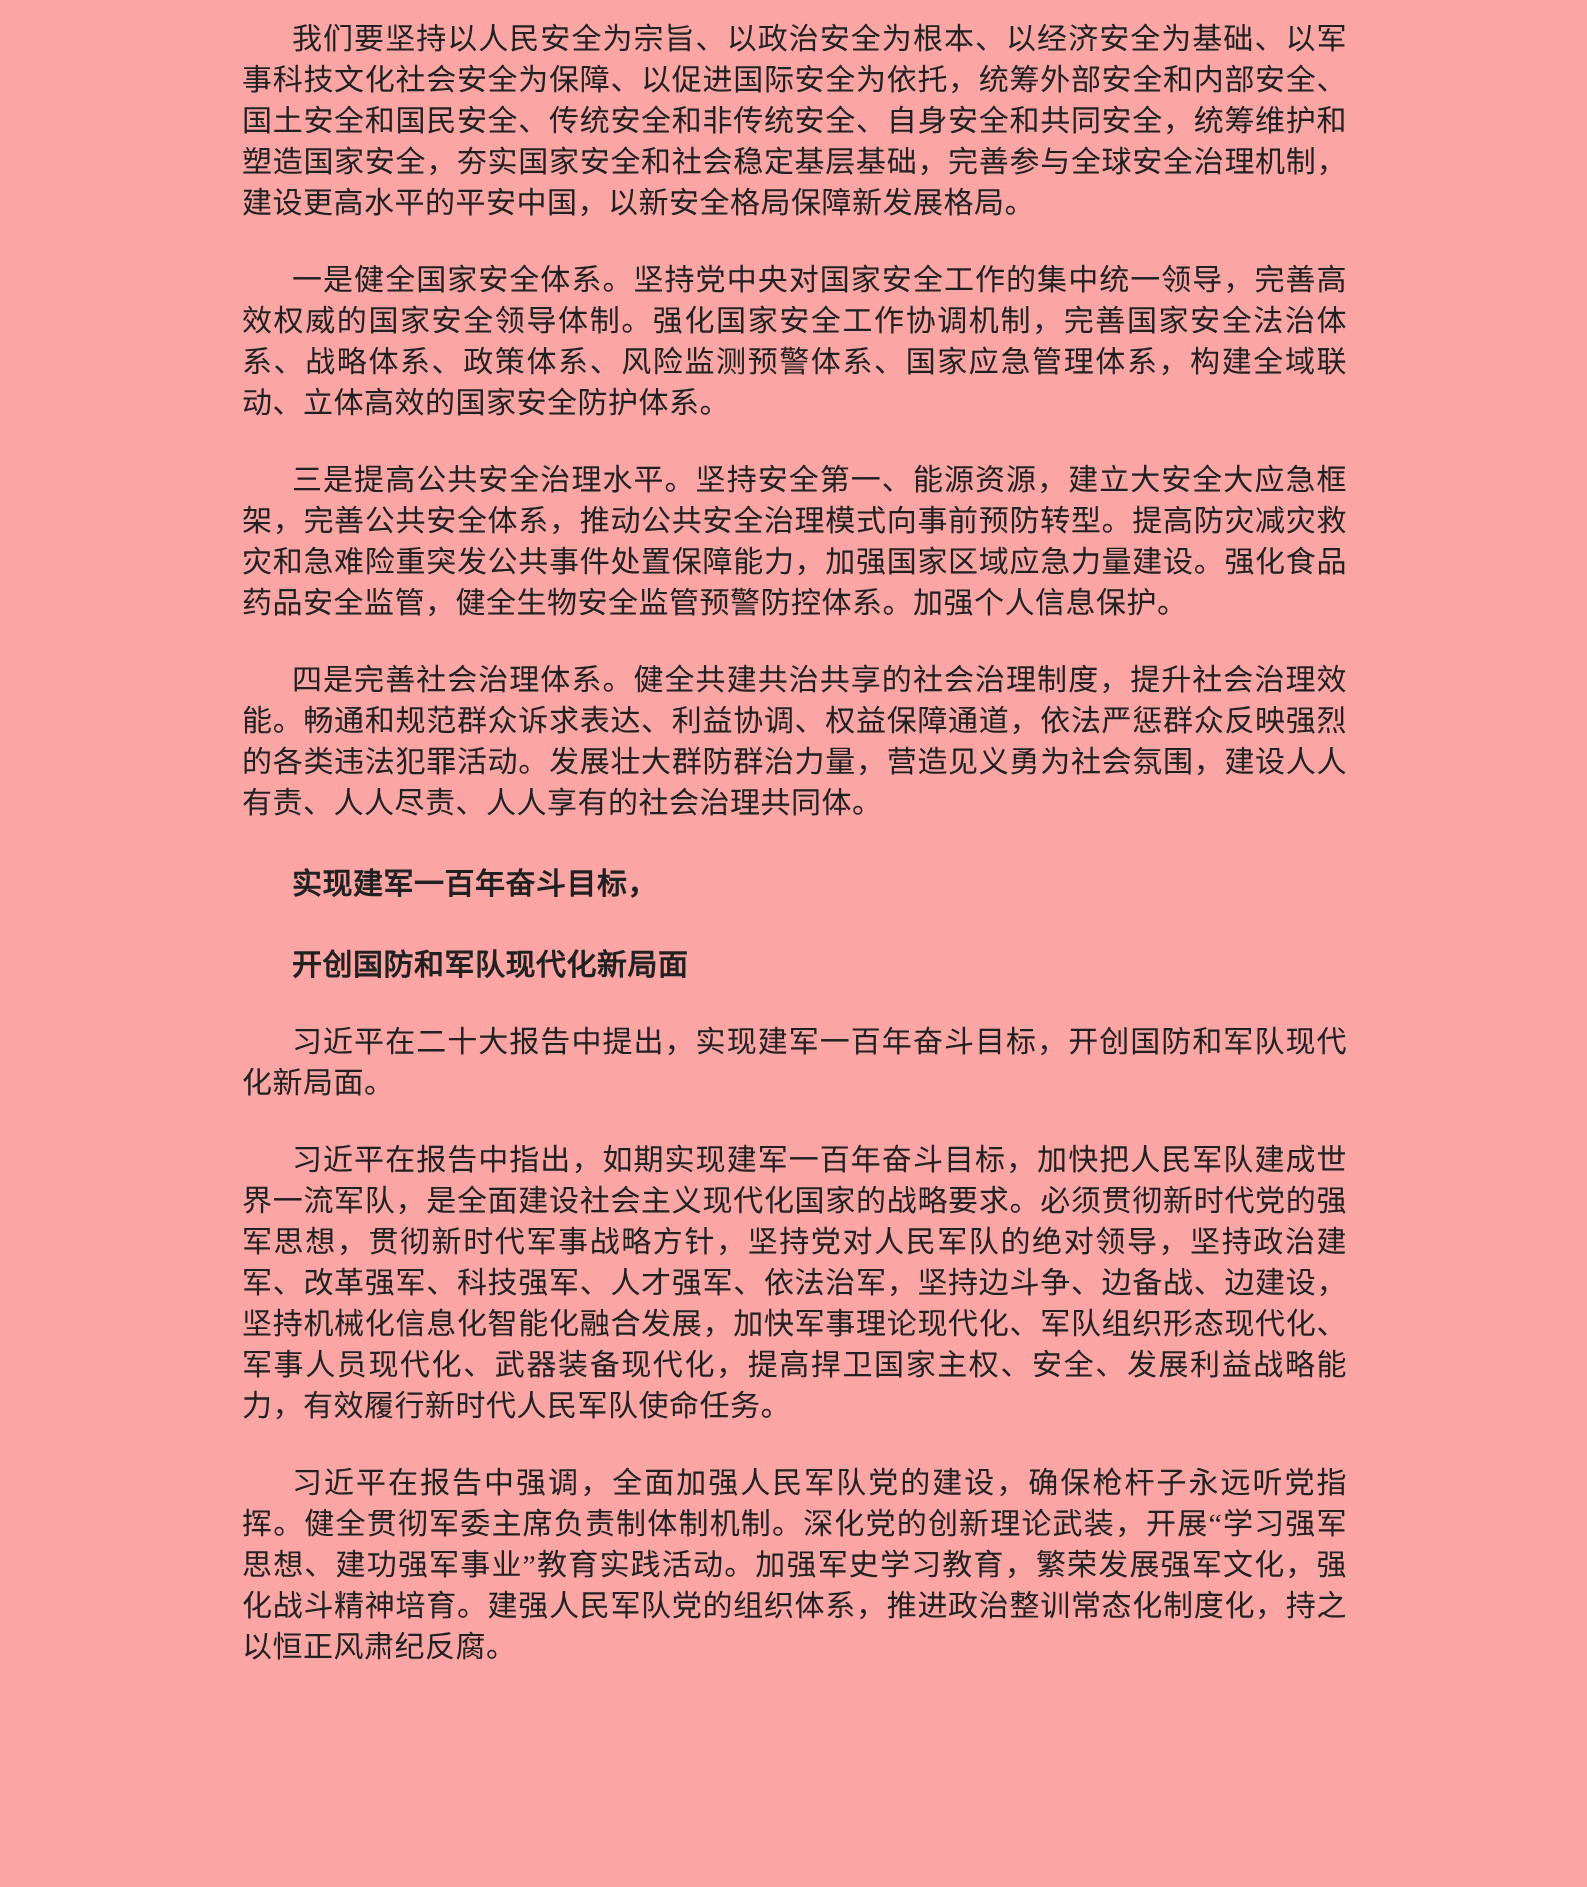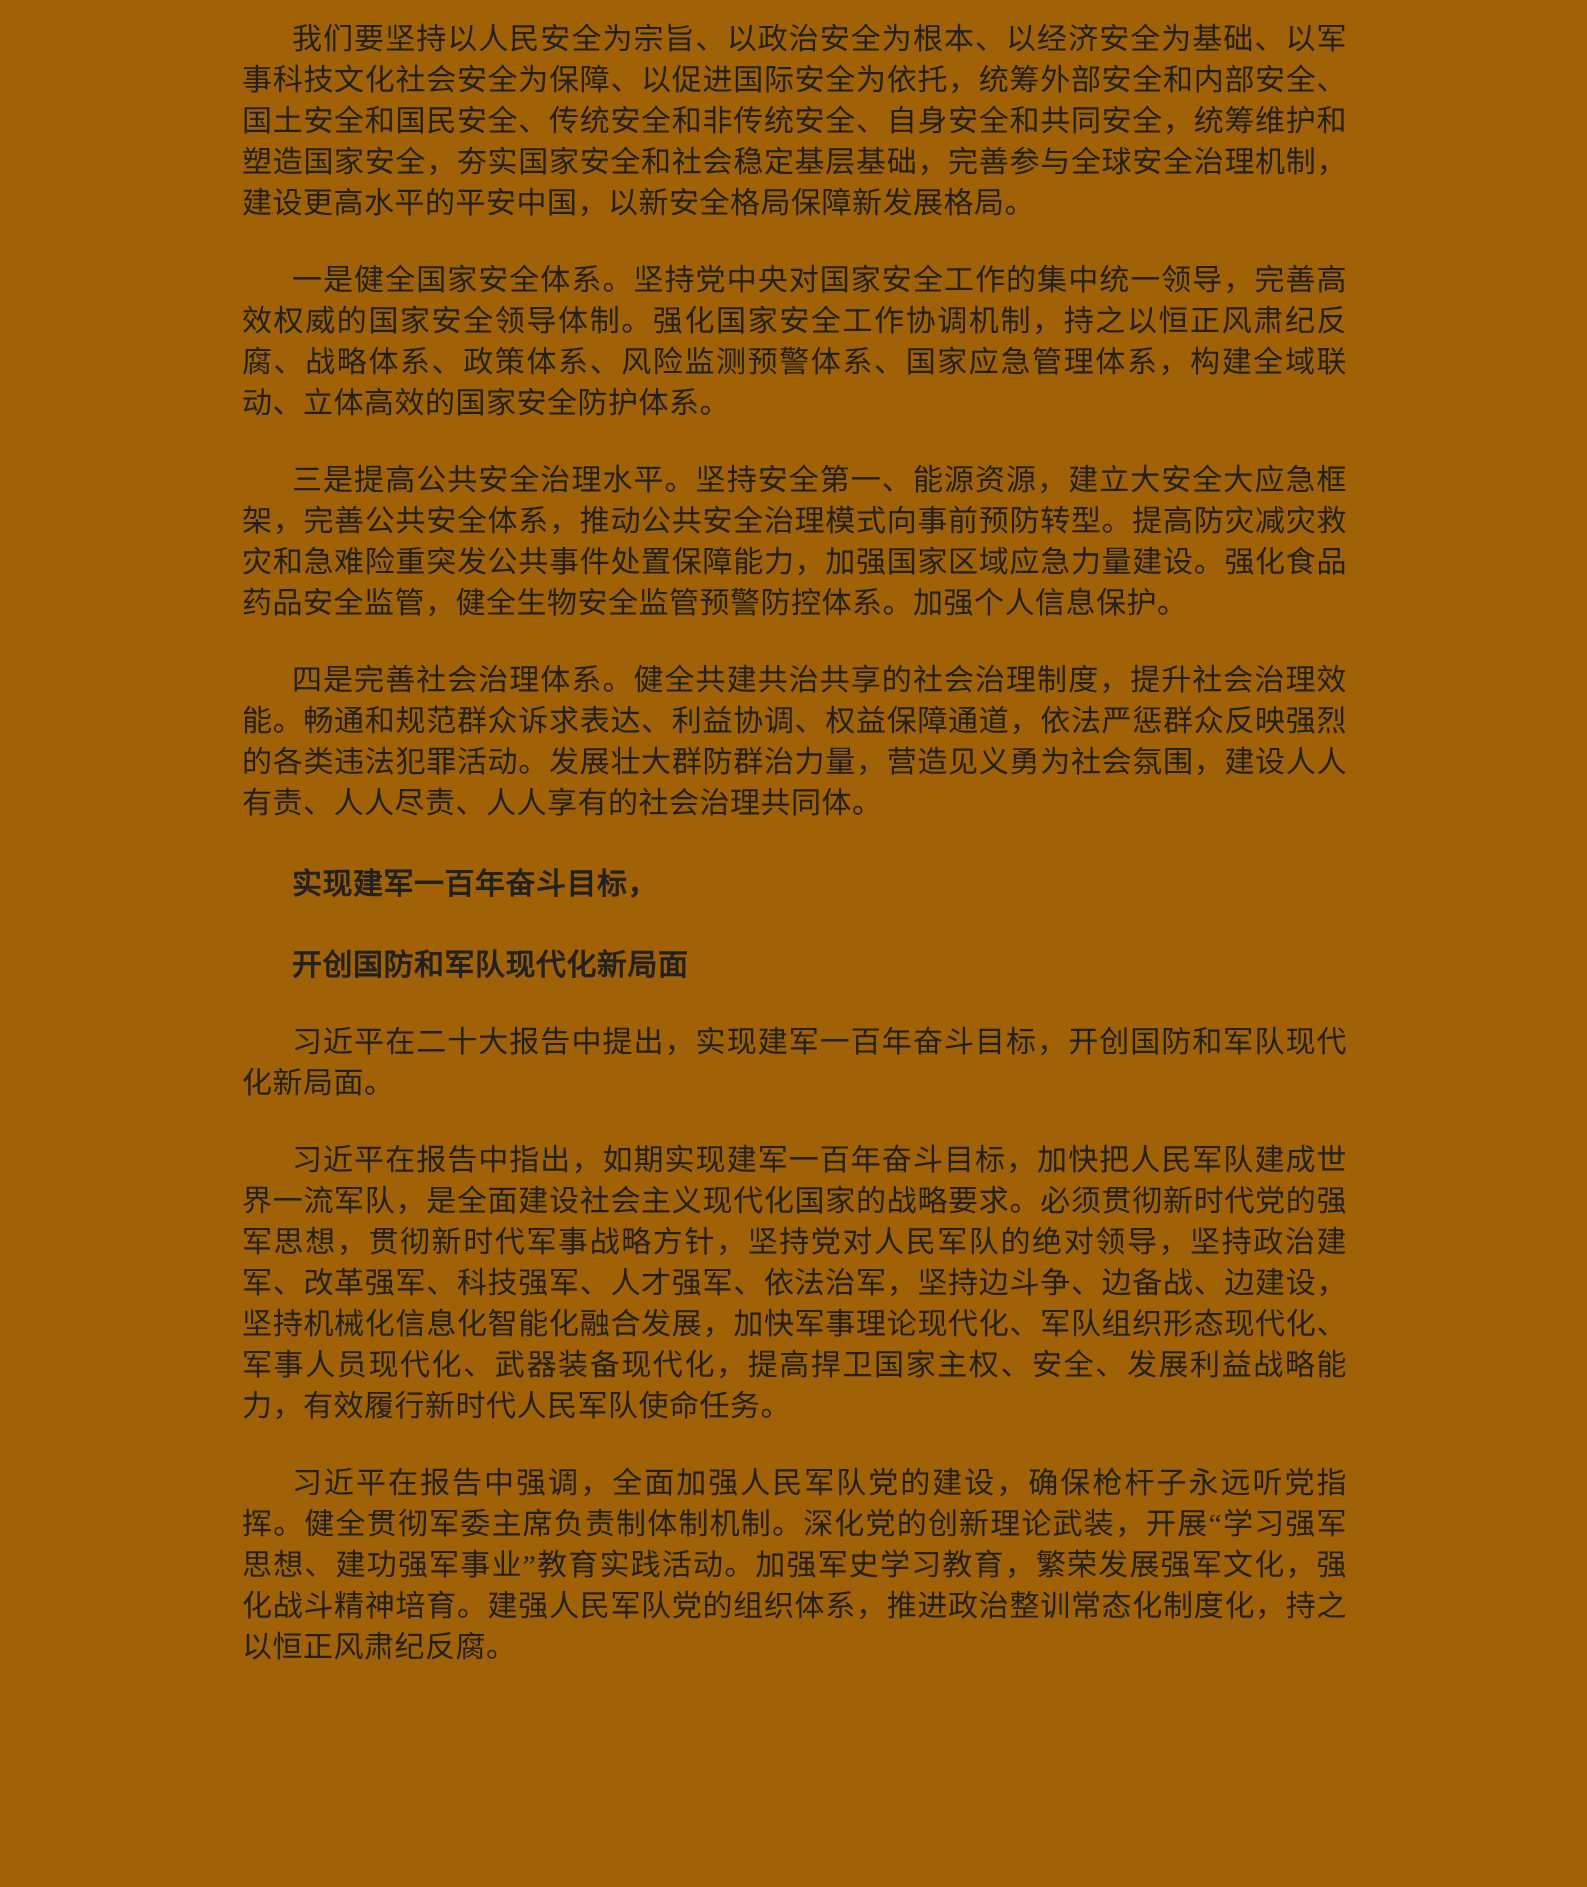--- a/index.html
+++ b/index.html
@@ -34,24 +34,24 @@
   }
   .content p.heading {
     font-weight: bold;
     text-align: left;
     margin-top: 40px;
   }
 </style>
 </head>
 <body>
 
-<div class="page" style="background: #a16207;">
+<div class="page" style="background: #fca5a5;">
   <div class="content" style="color: rgb(33, 33, 33);">
     <p>我们要坚持以人民安全为宗旨、以政治安全为根本、以经济安全为基础、以军事科技文化社会安全为保障、以促进国际安全为依托，统筹外部安全和内部安全、国土安全和国民安全、传统安全和非传统安全、自身安全和共同安全，统筹维护和塑造国家安全，夯实国家安全和社会稳定基层基础，完善参与全球安全治理机制，建设更高水平的平安中国，以新安全格局保障新发展格局。</p>
-    <p>一是健全国家安全体系。坚持党中央对国家安全工作的集中统一领导，完善高效权威的国家安全领导体制。强化国家安全工作协调机制，持之以恒正风肃纪反腐、战略体系、政策体系、风险监测预警体系、国家应急管理体系，构建全域联动、立体高效的国家安全防护体系。</p>
+    <p>一是健全国家安全体系。坚持党中央对国家安全工作的集中统一领导，完善高效权威的国家安全领导体制。强化国家安全工作协调机制，完善国家安全法治体系、战略体系、政策体系、风险监测预警体系、国家应急管理体系，构建全域联动、立体高效的国家安全防护体系。</p>
     <p>三是提高公共安全治理水平。坚持安全第一、能源资源，建立大安全大应急框架，完善公共安全体系，推动公共安全治理模式向事前预防转型。提高防灾减灾救灾和急难险重突发公共事件处置保障能力，加强国家区域应急力量建设。强化食品药品安全监管，健全生物安全监管预警防控体系。加强个人信息保护。</p>
     <p>四是完善社会治理体系。健全共建共治共享的社会治理制度，提升社会治理效能。畅通和规范群众诉求表达、利益协调、权益保障通道，依法严惩群众反映强烈的各类违法犯罪活动。发展壮大群防群治力量，营造见义勇为社会氛围，建设人人有责、人人尽责、人人享有的社会治理共同体。</p>
     <p class="heading">实现建军一百年奋斗目标，</p>
     <p class="heading">开创国防和军队现代化新局面</p>
     <p>习近平在二十大报告中提出，实现建军一百年奋斗目标，开创国防和军队现代化新局面。</p>
     <p>习近平在报告中指出，如期实现建军一百年奋斗目标，加快把人民军队建成世界一流军队，是全面建设社会主义现代化国家的战略要求。必须贯彻新时代党的强军思想，贯彻新时代军事战略方针，坚持党对人民军队的绝对领导，坚持政治建军、改革强军、科技强军、人才强军、依法治军，坚持边斗争、边备战、边建设，坚持机械化信息化智能化融合发展，加快军事理论现代化、军队组织形态现代化、军事人员现代化、武器装备现代化，提高捍卫国家主权、安全、发展利益战略能力，有效履行新时代人民军队使命任务。</p>
     <p>习近平在报告中强调，全面加强人民军队党的建设，确保枪杆子永远听党指挥。健全贯彻军委主席负责制体制机制。深化党的创新理论武装，开展“学习强军思想、建功强军事业”教育实践活动。加强军史学习教育，繁荣发展强军文化，强化战斗精神培育。建强人民军队党的组织体系，推进政治整训常态化制度化，持之以恒正风肃纪反腐。</p>
 
   </div>
 </div>

